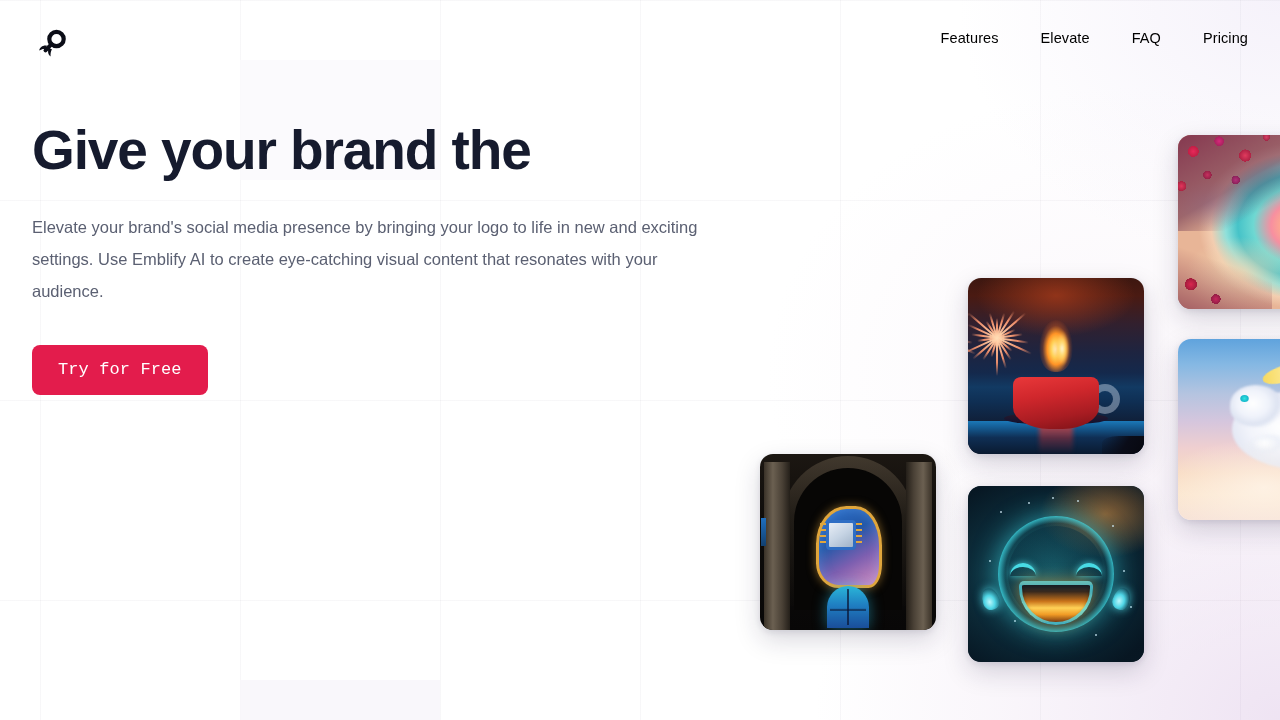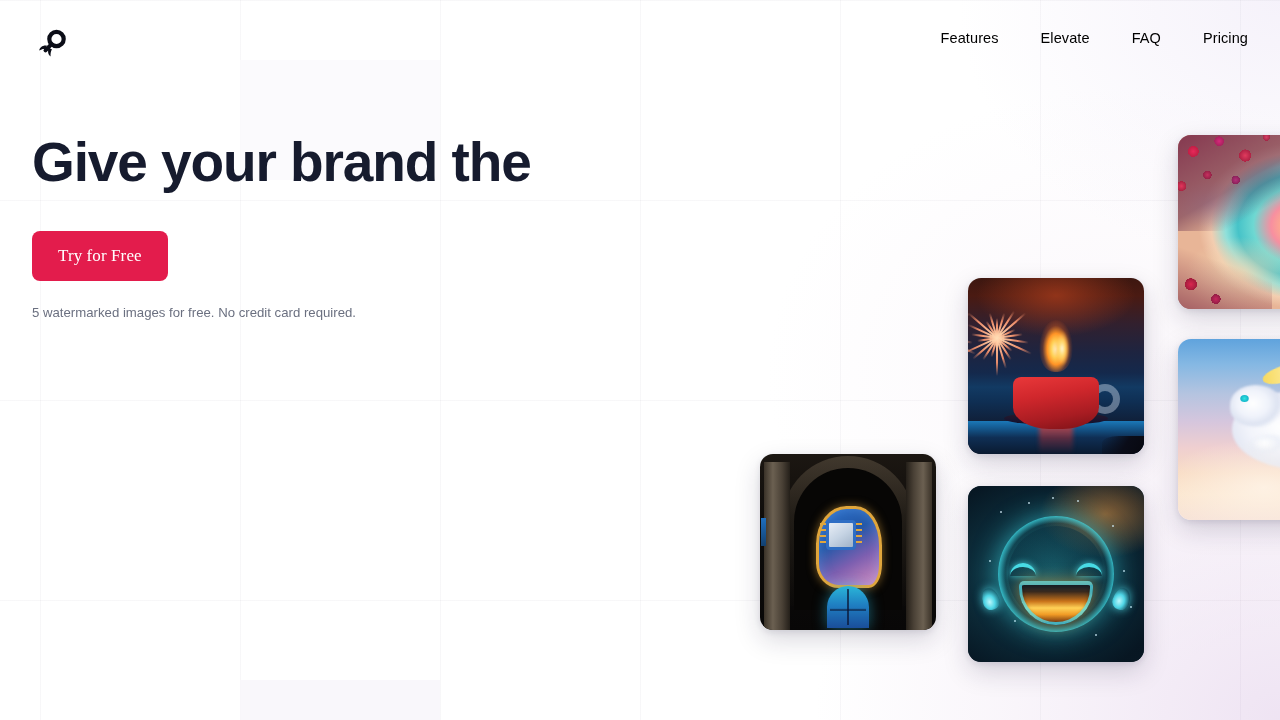--- a/index.html
+++ b/index.html
@@ -52,21 +52,21 @@
   }
   .nav-item {
     font-size:14.5px; font-weight:400; color:#000000;
     letter-spacing:0.1px; cursor:pointer;
     padding:0 0; white-space:nowrap;
   }
   .nav-item + .nav-item { margin-left:42px; }
 
   
   .hero {
-    position:absolute; left:32px; top:132px; width:720px; z-index:10;
+    position:absolute; left:32px; top:120px; width:720px; z-index:10;
   }
   .headline {
     font-size:55px; line-height:61px; font-weight:700;
     color:#161b2e; letter-spacing:-1.1px;
     max-width:700px;
   }
   .subhead {
     margin-top:30px;
     font-size:16.5px; line-height:32px;
     color:#5b6072; font-weight:400;
@@ -75,21 +75,21 @@
   .cta {
     margin-top:38px;
     display:inline-block;
     background:#e31c4c;
     color:#ffffff;
     border:none;
     border-radius:8px;
     padding:0 26px;
     height:50px; line-height:50px;
     font-size:17px; font-weight:400;
-    font-family:Liberation Serif, serif;
+    font-family:Liberation Mono, monospace;
     cursor:pointer;
     letter-spacing:0.1px;
   }
   .fineprint {
     margin-top:16px;
     font-size:13.2px; line-height:32px;
     color:#6b7080; font-weight:400;
   }
   .fineprint .emoji { font-size:14px; }
 
@@ -404,24 +404,24 @@
     <a class="nav-item">FAQ</a>
     <a class="nav-item">Pricing</a>
   </nav>
 </header>
 
 <section class="hero">
   <h1 class="headline">
     <span>Give your brand the</span><br>
   </h1>
 
+  <p class="subhead">Elevate your brand's social media presence by bringing your logo to life in new and exciting settings. Use Emblify AI to create eye-catching visual content that resonates with your audience.</p>
 
   <button class="cta">Try for Free</button>
 
-  <div class="fineprint">5 watermarked images for free. No credit card required.</div>
 </section>
 
 <div class="card card-flowers">
   <div class="card-inner">
     <div class="flow-base"></div>
     <div class="flow-sand"></div>
     <div class="flow-flowers-tl"></div>
     <div class="flow-flowers-bl"></div>
     <div class="flow-flowers-br"></div>
   </div>

